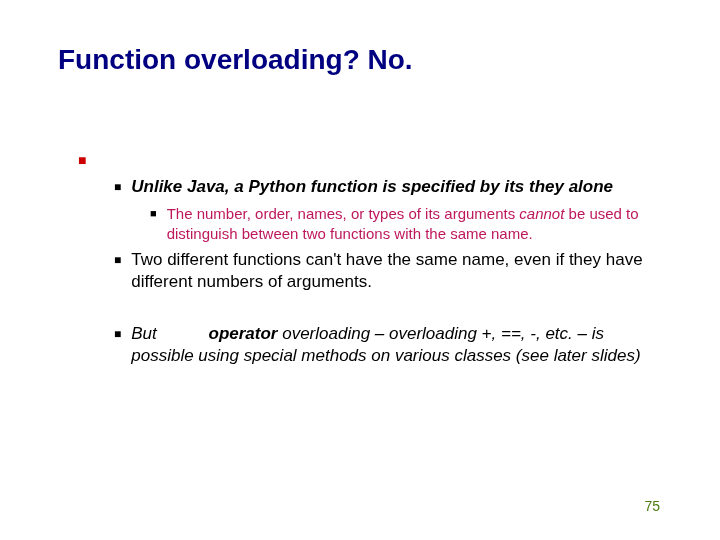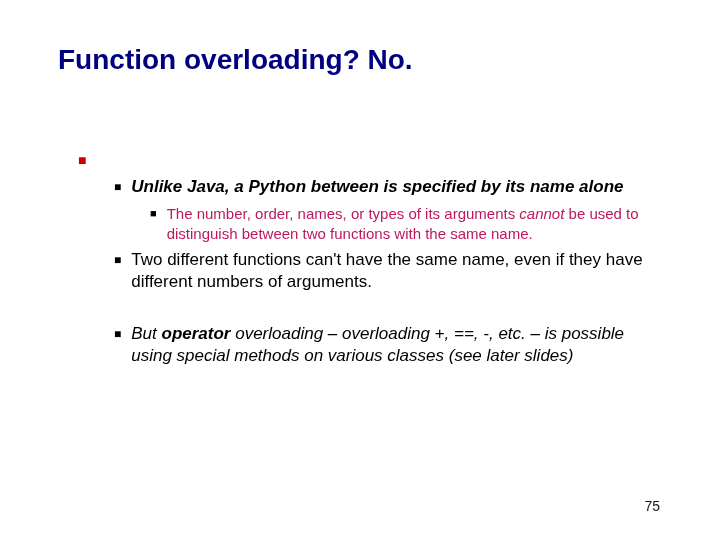--- a/index.html
+++ b/index.html
@@ -64,46 +64,46 @@
     font-size: 11px;
     margin-right: 10px;
     margin-top: 3px;
     flex-shrink: 0;
   }
   .bullet-l3 .txt {
     color: #be185d;
     font-size: 15px;
     line-height: 1.3;
   }
-  .bold { font-weight: bold; }
+  .bold { font-weight: bold; margin-left: 47px; }
   .italic { font-style: italic; }
   .bolditalic { font-weight: bold; font-style: italic; }
   .page-num {
     position: absolute;
     bottom: 26px;
     right: 60px;
     font-size: 14px;
-    color: #0f172a;
+    color: #4d7c0f;
   }
   .gap { height: 24px; }
 </style>
 </head>
 <body>
 
 <div class="title">Function overloading? No.</div>
 
 <div class="content">
 
   <div class="bullet-l1">
     <span class="sq">■</span>
   </div>
 
   <div class="bullet-l2">
     <span class="sq">■</span>
-    <span class="txt bolditalic">Unlike Java, a Python between is specified by its name alone</span>
+    <span class="txt bolditalic">Unlike Java, a Python function is specified by its they alone</span>
   </div>
 
   <div class="bullet-l3">
     <span class="sq">■</span>
     <span class="txt"><span>The number, order, names, or types of its arguments </span><span class="italic">cannot</span><span> be used to distinguish between two functions with the same name.</span></span>
   </div>
 
   <div class="bullet-l2">
     <span class="sq">■</span>
     <span class="txt">Two different functions can't have the same name, even if they have different numbers of arguments.</span>

